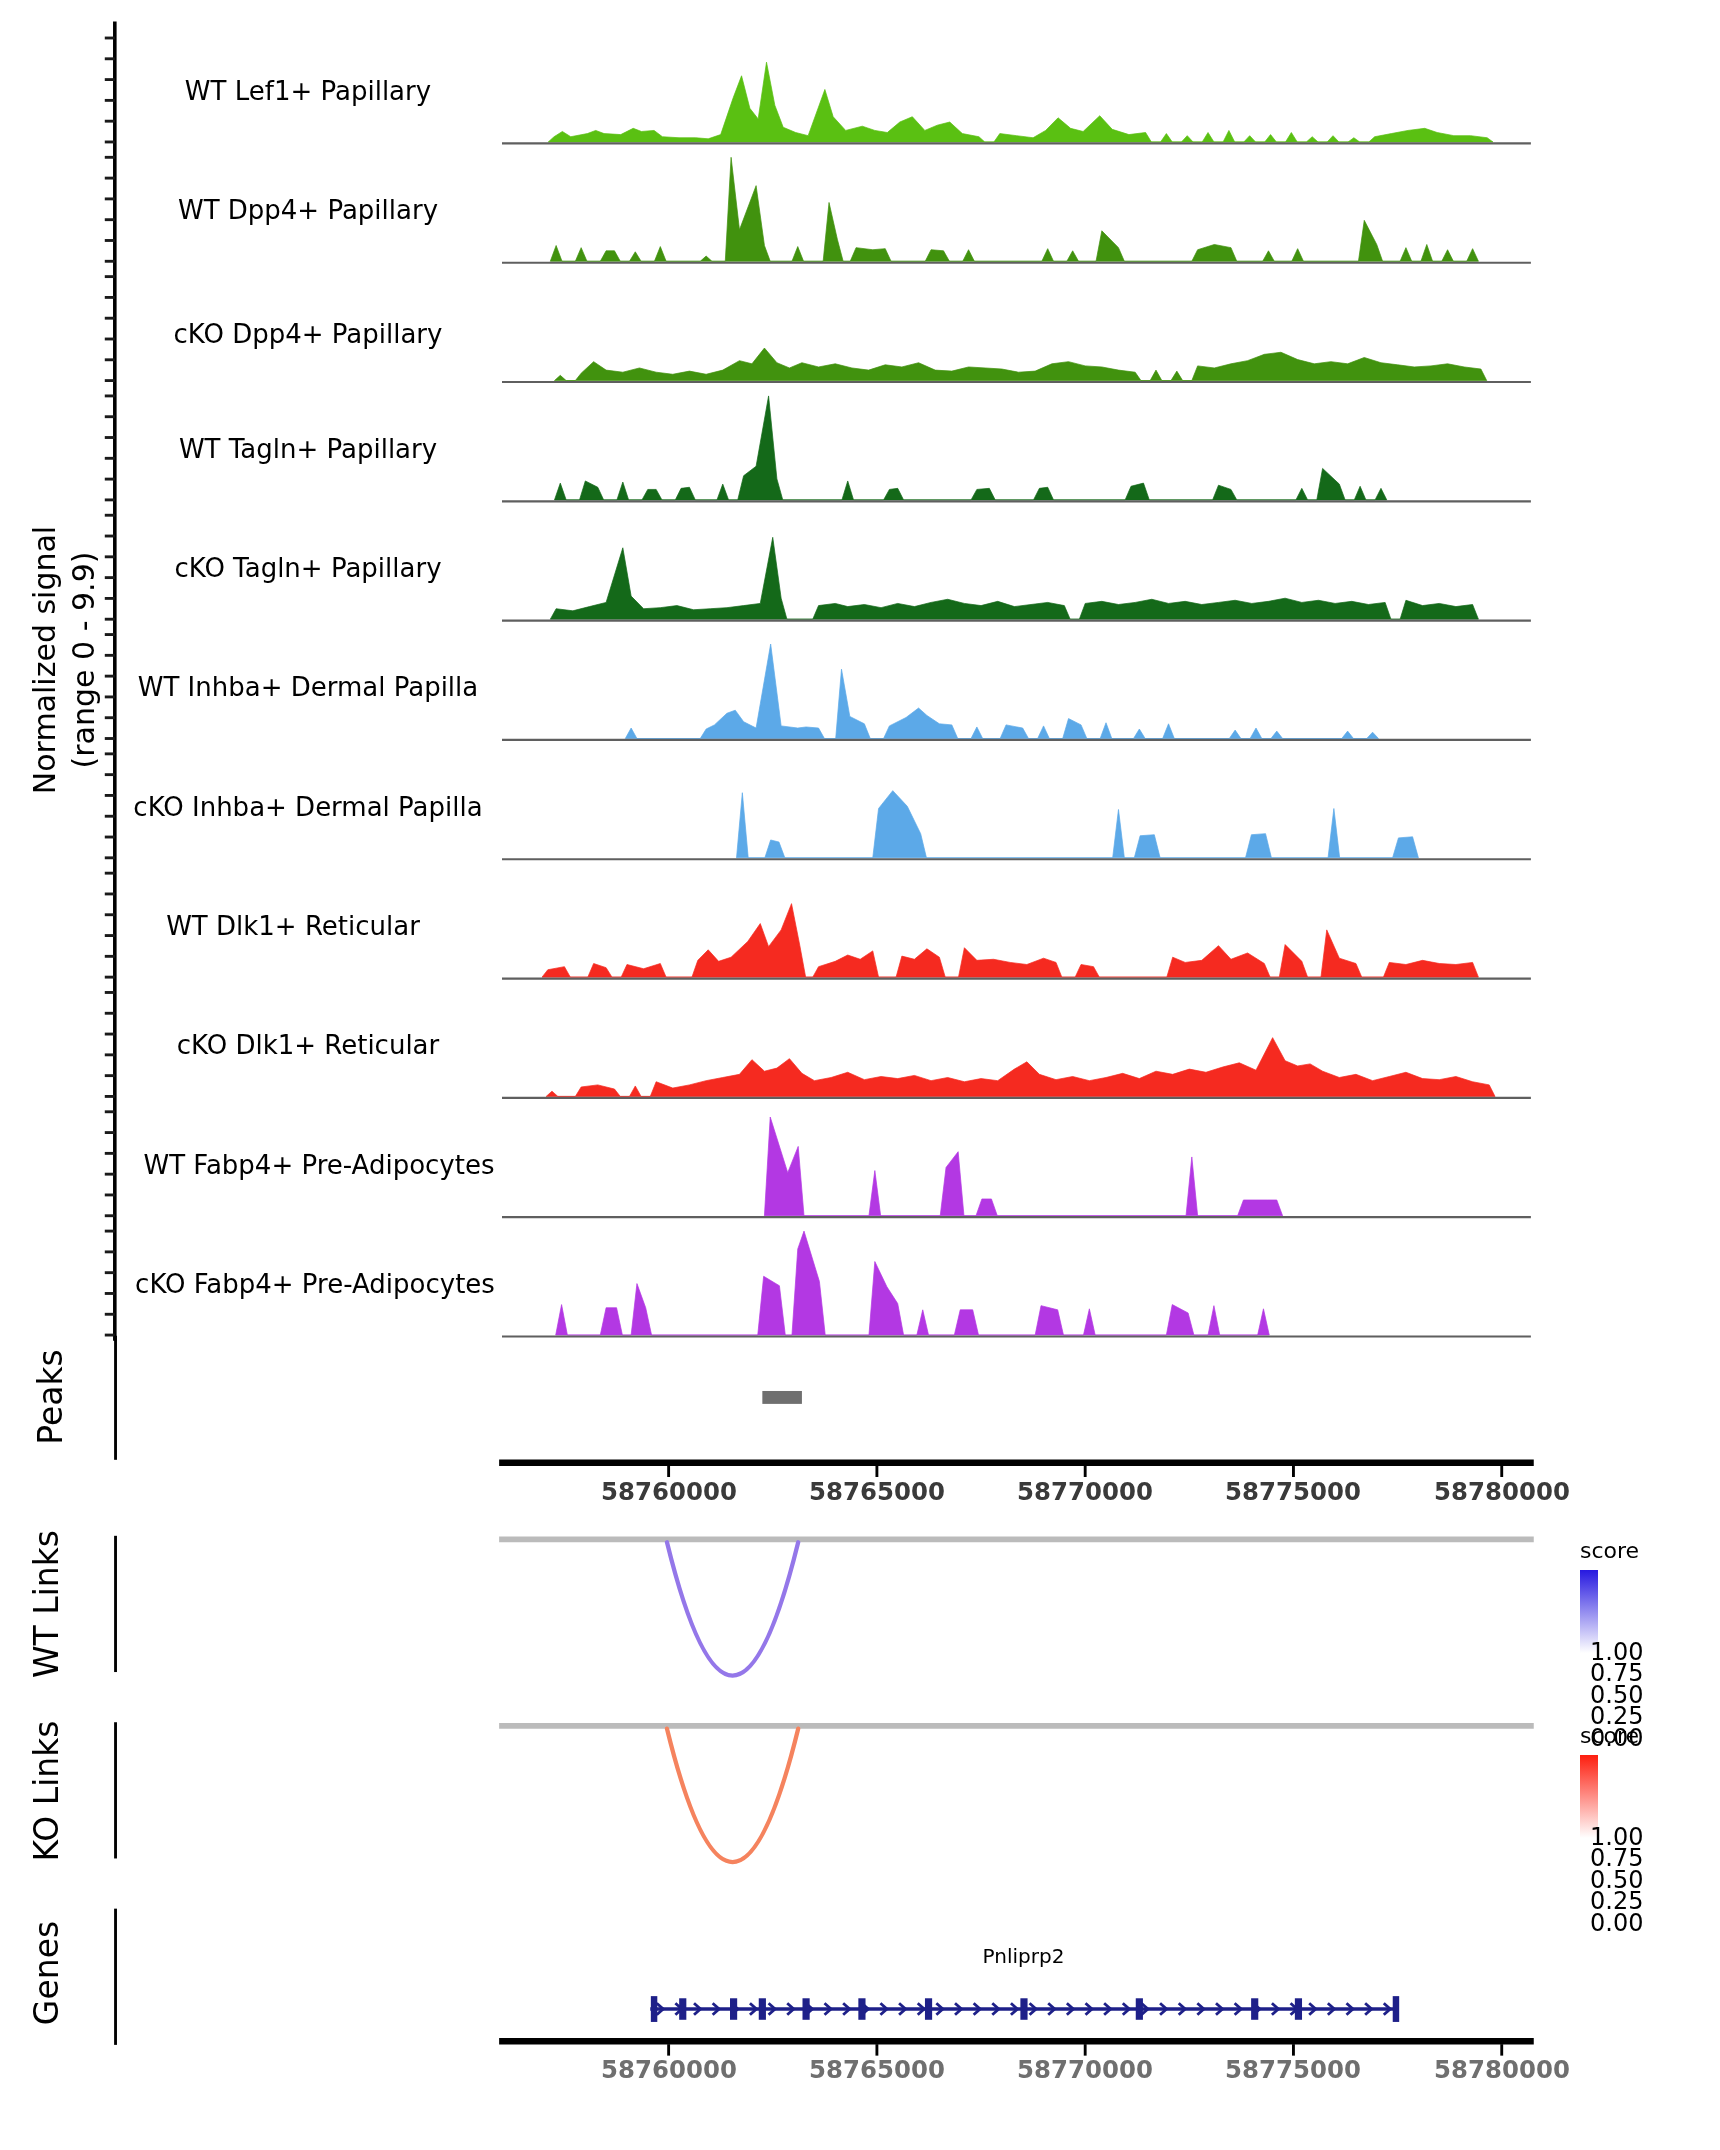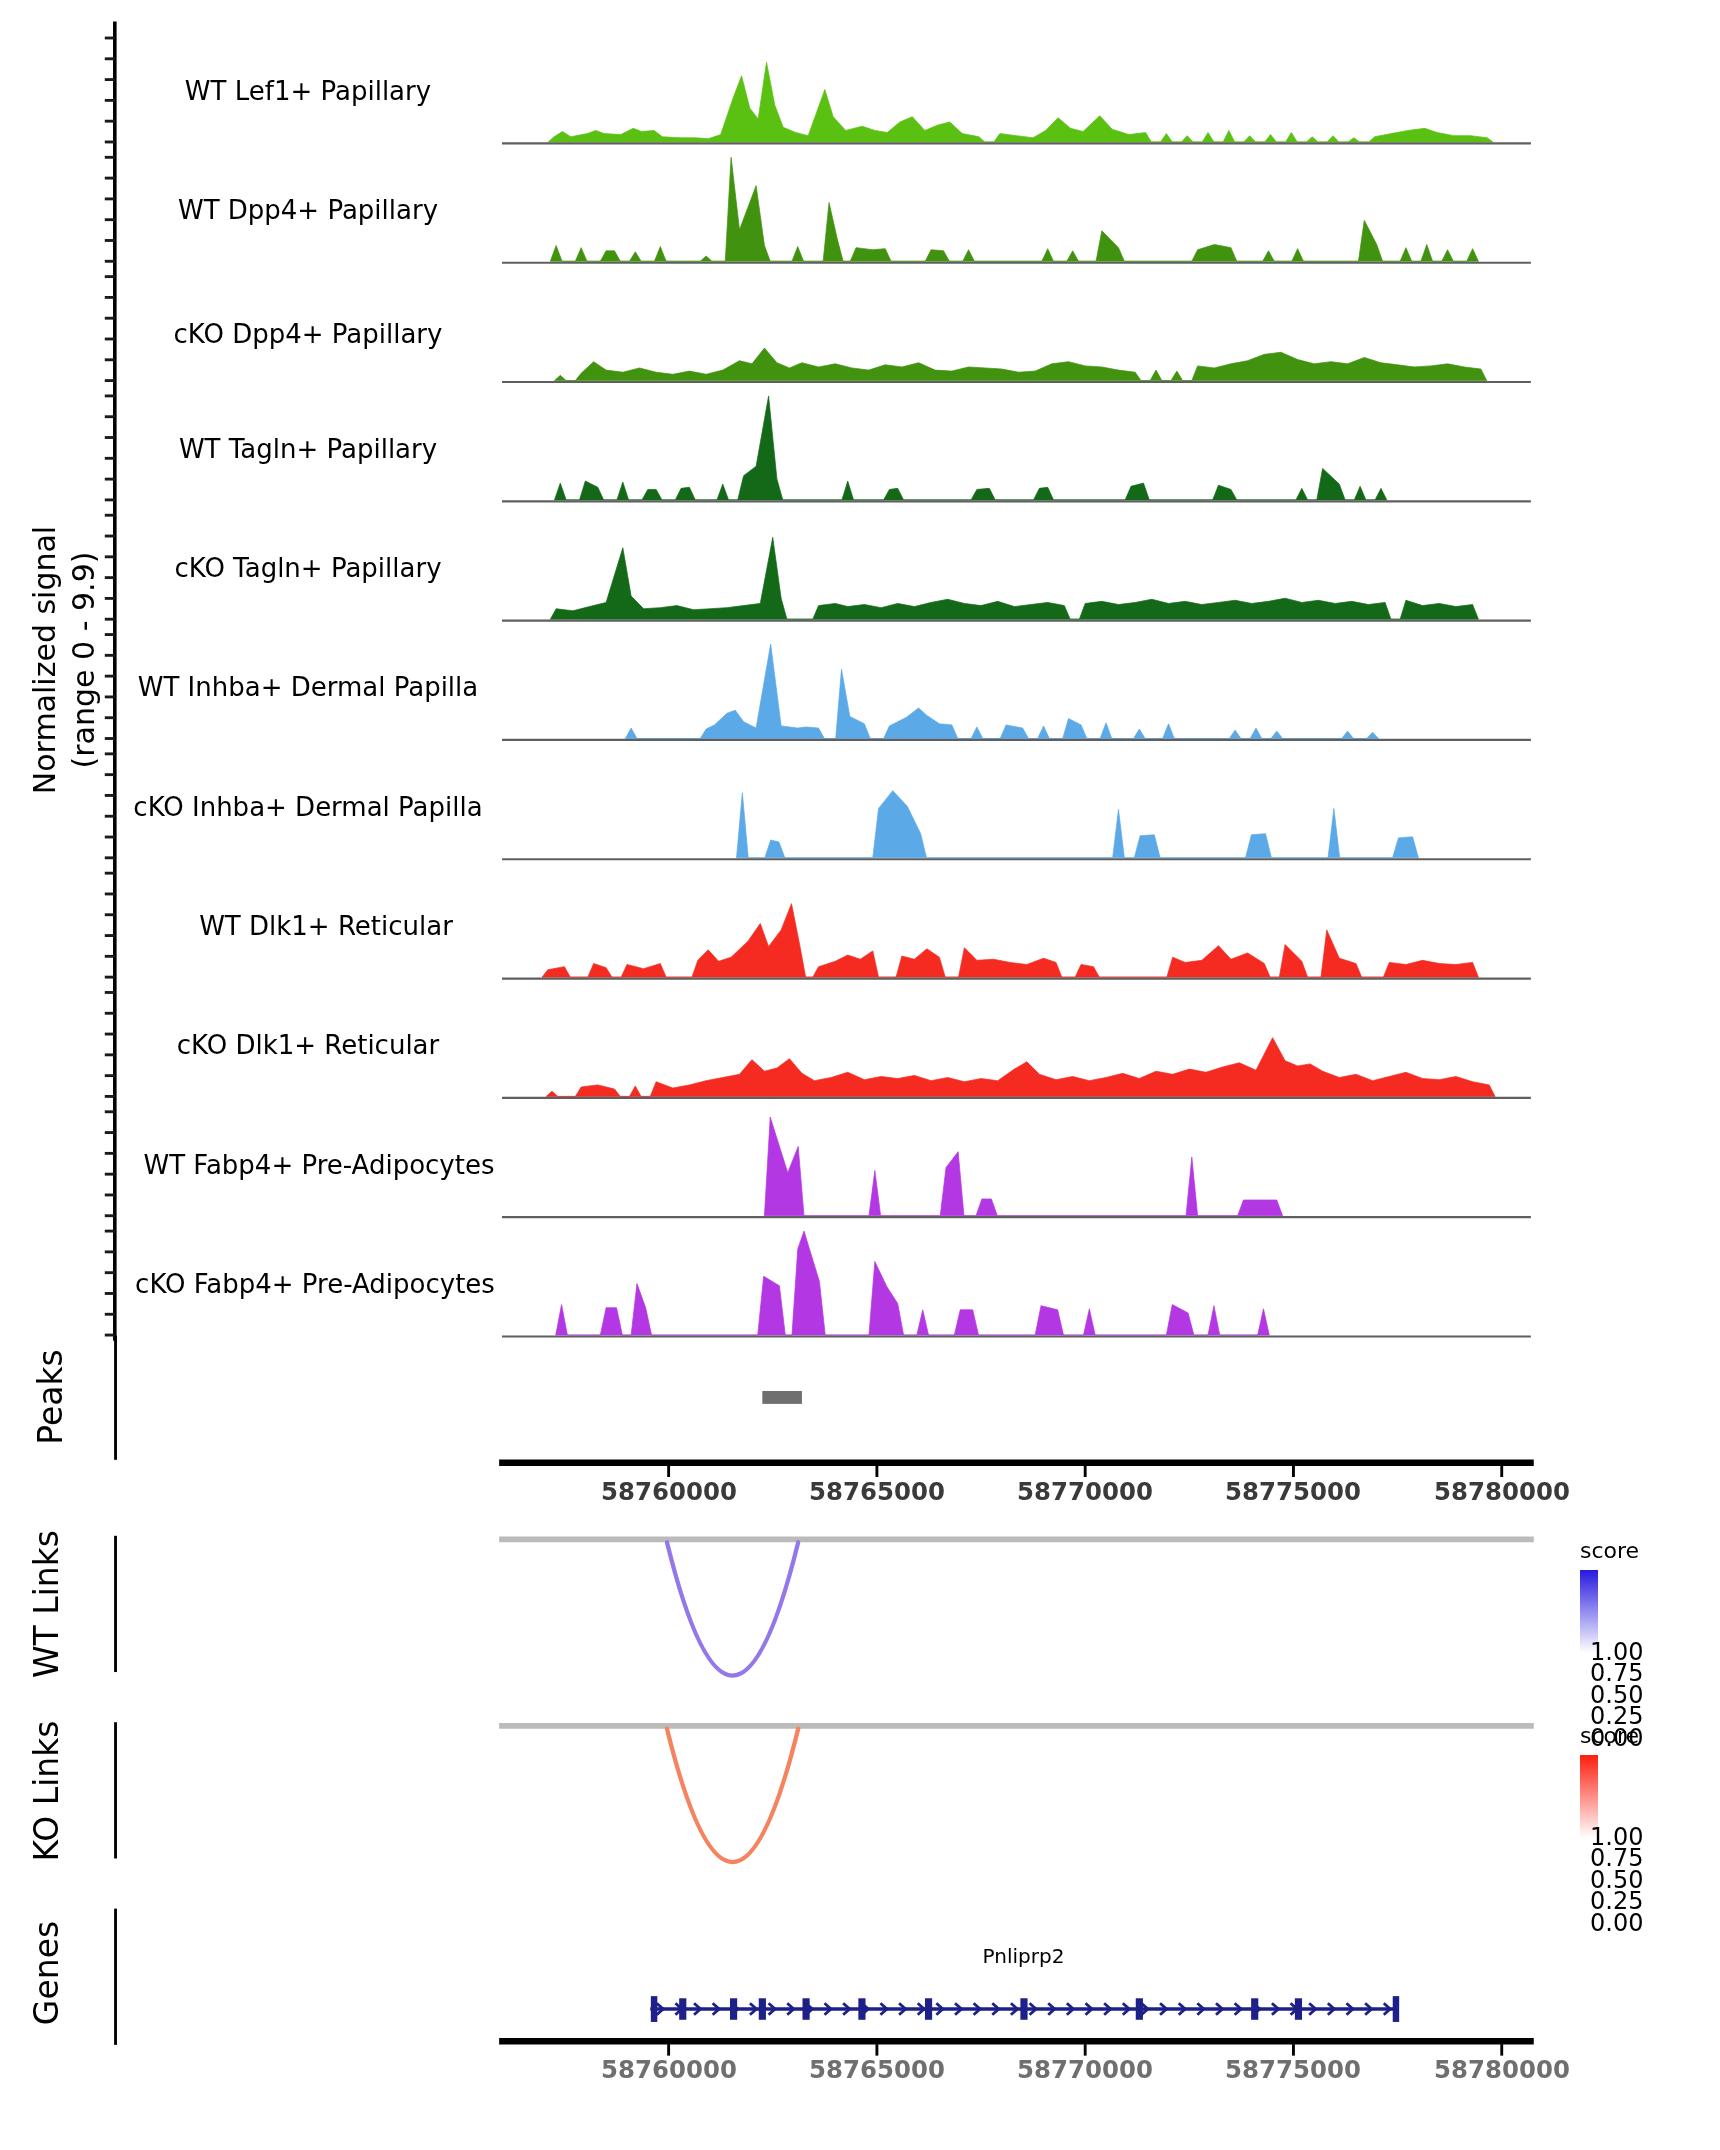--- a/index.html
+++ b/index.html
@@ -227,21 +227,21 @@
     </div>
   </div>
 
 <div class="trackLabel" style="left: 125px; top: 76px; width: 366px;">WT Lef1+ Papillary</div>
     <div class="trackLabel" style="left: 125px; top: 195px; width: 366px;">WT Dpp4+ Papillary</div>
     <div class="trackLabel" style="left: 125px; top: 319px; width: 366px;">cKO Dpp4+ Papillary</div>
     <div class="trackLabel" style="left: 125px; top: 434px; width: 366px;">WT Tagln+ Papillary</div>
     <div class="trackLabel" style="left: 125px; top: 553px; width: 366px;">cKO Tagln+ Papillary</div>
     <div class="trackLabel" style="left: 125px; top: 672px; width: 366px;">WT Inhba+ Dermal Papilla</div>
     <div class="trackLabel" style="left: 125px; top: 792px; width: 366px;">cKO Inhba+ Dermal Papilla</div>
-    <div class="trackLabel" style="left: 143px; top: 911px; width: 366px;">WT Dlk1+ Reticular</div>
+    <div class="trackLabel" style="left: 110px; top: 911px; width: 366px;">WT Dlk1+ Reticular</div>
     <div class="trackLabel" style="left: 125px; top: 1030px; width: 366px;">cKO Dlk1+ Reticular</div>
     <div class="trackLabel" style="left: 125px; top: 1150px; width: 366px; margin-left: 11px;">WT Fabp4+ Pre-Adipocytes</div>
     <div class="trackLabel" style="left: 132px; top: 1269px; width: 366px;">cKO Fabp4+ Pre-Adipocytes</div>
     <div class="tickLabel" style="left: 590px; top: 1477px; width: 158px; color: rgb(58, 58, 58);">58760000</div>
     <div class="tickLabel" style="left: 798px; top: 1477px; width: 158px; color: rgb(58, 58, 58);">58765000</div>
     <div class="tickLabel" style="left: 1006px; top: 1477px; width: 158px; color: rgb(58, 58, 58);">58770000</div>
     <div class="tickLabel" style="left: 1214px; top: 1477px; width: 158px; color: rgb(58, 58, 58);">58775000</div>
     <div class="tickLabel" style="left: 1423px; top: 1477px; width: 158px; color: rgb(58, 58, 58);">58780000</div>
     <div class="tickLabel" style="left: 590px; top: 2055px; width: 158px; color: rgb(111, 111, 111);">58760000</div>
     <div class="tickLabel" style="left: 798px; top: 2055px; width: 158px; color: rgb(111, 111, 111);">58765000</div>

